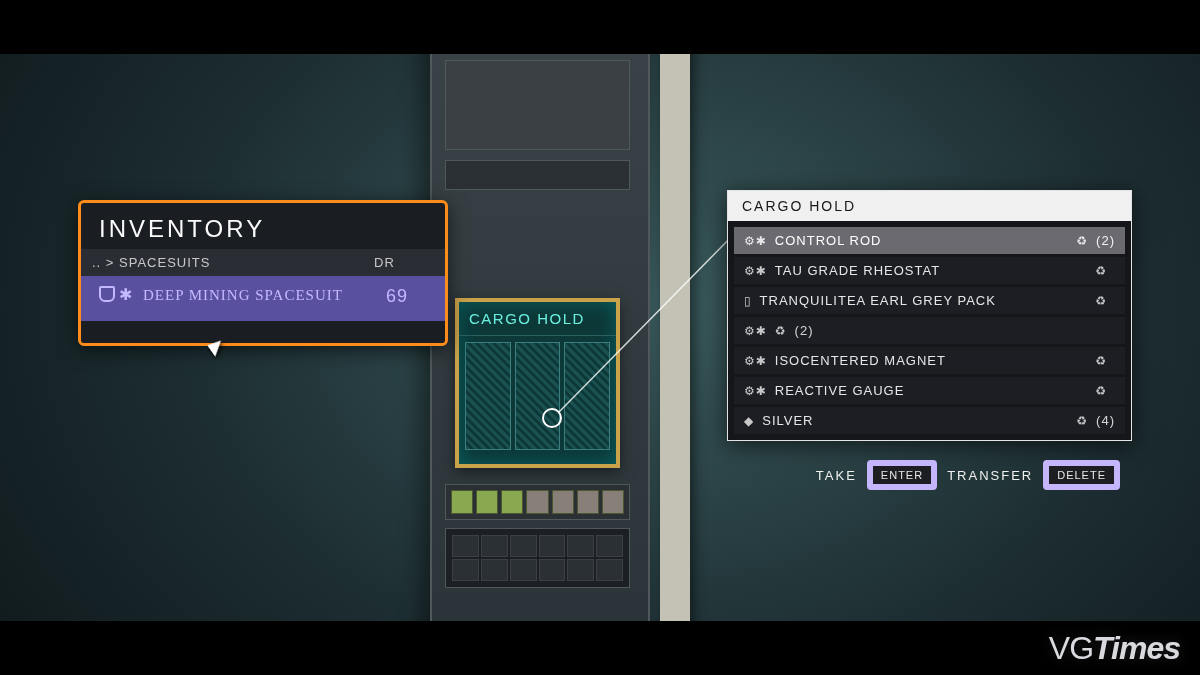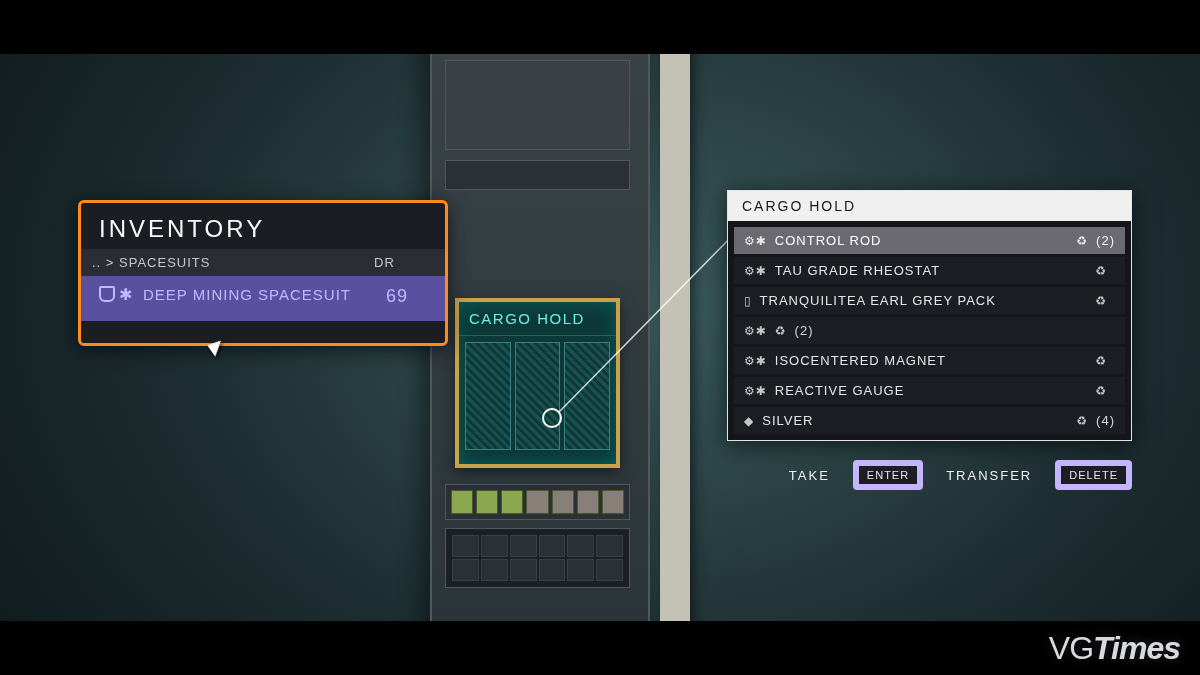--- a/index.html
+++ b/index.html
@@ -47,21 +47,21 @@
   display:flex; background:#5a50a0; color:#c4b8ff;
   font-size:15px; letter-spacing:1px; padding:10px 18px 14px;
 }
 .inv-row .c1 { flex:1; display:flex; gap:8px; align-items:flex-start; }
 .inv-row .c2 { width:60px; font-size:18px;text-align:center; }
 .inv-row .icons { display:flex; gap:4px; }
 .shield-ico, .suit-ico { display:inline-block; width:16px; height:16px; }
 .shield-ico { background:transparent; border:2px solid #c4b8ff; border-radius:2px 2px 6px 6px; }
 .suit-ico { position:relative; }
 .suit-ico::before { content:"✱"; color:#c4b8ff; font-size:16px; line-height:16px; }
-.item-name { line-height:1.2; }
+.item-name { line-height:1.2;font-family:Liberation Serif, serif; }
 .inv-foot { height:22px; background:#1a1d22; border-radius:0 0 4px 4px; }
 .cursor {
   position:absolute; left:210px; top:340px; z-index:12;
   width:0; height:0; border-left:14px solid #fff;
   border-top:4px solid transparent; border-bottom:10px solid transparent;
   transform:rotate(-35deg); filter:drop-shadow(0 2px 2px #000);
 }
 
 
 .terminal {
@@ -108,21 +108,21 @@
   cursor:pointer;
 }
 .ci.sel { background:#6a6a70; color:#fff; }
 .ci .ico { display:inline-flex; gap:2px; font-size:12px; opacity:.85; }
 .ci .name { flex:1; }
 .ci .recycle { font-size:12px; opacity:.85; }
 .ci .qty { opacity:.9; }
 
 
 .actions {
-  position:absolute; right:68px; top:460px; display:flex; gap:23px;
+  position:absolute; right:80px; top:460px; display:flex; gap:10px;
   align-items:center; z-index:10; font-size:13px; letter-spacing:2px;justify-content:space-between;
 }
 .key {
   border:6px solid #c4b5fd; padding:3px 8px; border-radius:4px;
   font-size:11px; letter-spacing:1px; background:#1c1e22;
 }
 .actlabel { color:#f0f0f0; }
 
 
 .wm {

